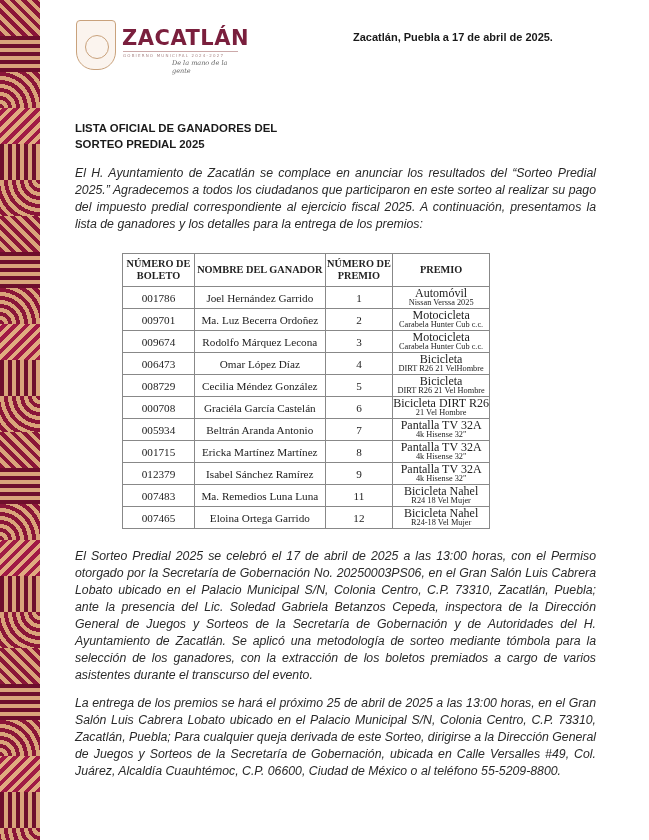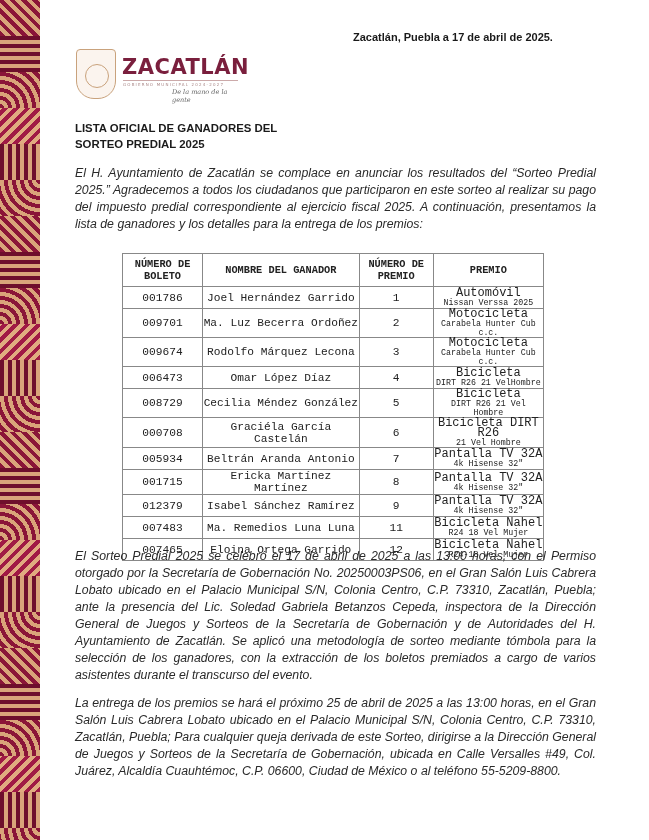--- a/index.html
+++ b/index.html
@@ -2,33 +2,33 @@
 <html><head>
 <meta charset="utf-8">
 <style>
   html, body { margin:0; padding:0; background:#fff; }
   body { width:649px; height:840px; position:relative; overflow:hidden; font-family:"DejaVu Sans", sans-serif; color:#222; }
   .border-strip { position:absolute; left:0; top:0; width:40px; height:840px; overflow:hidden;
     background:
       repeating-linear-gradient(45deg, #8a1538 0 4px, #d9a47a 4px 8px);
   }
   .tile { position:absolute; left:0; width:40px; height:36px; }
-  .logo { position:absolute; left:76px; top:20px; width:165px; height:54px;margin-top:29px; }
+  .logo { position:absolute; left:76px; top:20px; width:165px; height:54px; }
   .shield { position:absolute; left:0; top:0; width:40px; height:50px; border:1.5px solid #c9a27c; border-radius:4px 4px 18px 18px; box-sizing:border-box; background:#fbf4ee; }
   .shield:after { content:""; position:absolute; left:8px; top:14px; width:22px; height:22px; border-radius:50%; border:1.5px solid #c9a27c; }
   .logo-name { position:absolute; left:46px; top:6px; font-family:"DejaVu Sans", sans-serif; font-weight:bold; font-size:21px; color:#7a1f3d; letter-spacing:0.5px; }
   .logo-sub { position:absolute; left:47px; top:31px; font-size:4px; letter-spacing:1.2px; color:#a88; width:115px; border-top:0.5px solid #caa; padding-top:1px; }
   .logo-slogan { position:absolute; left:96px; top:39px; font-family:"DejaVu Serif", serif; font-style:italic; font-size:6.5px; color:#666; }
   .date { position:absolute; left:353px; top:31px; font-family:"Liberation Sans", sans-serif; font-weight:bold; font-size:11px; color:#1a1a1a; }
   .title { position:absolute; left:75px; top:120px; font-family:"Liberation Sans", sans-serif; font-weight:bold; font-size:11.4px; line-height:16px; color:#1a1a1a; }
   .para { position:absolute; left:75px; width:521px; font-family:"Liberation Sans", sans-serif; font-size:12.3px; line-height:17px; text-align:justify; color:#2a2a2a;font-style:italic; }
   .p1 { top:165px; }
   .p2 { top:548px; }
   .p3 { top:695px; }
-  table.winners { position:absolute; left:122px; top:253px; width:422px; border-collapse:collapse; font-family:Liberation Mono, monospace; color:#222;padding-left:7px; }
+  table.winners { position:absolute; left:122px; top:253px; width:368px; border-collapse:collapse; font-family:Liberation Serif, serif; color:#222;padding-left:7px; }
   table.winners th, table.winners td { border:1px solid #888; text-align:center; padding:0; }
   table.winners th { font-weight:bold; font-size:10.3px; line-height:12px; height:32px; }
   table.winners td { font-size:11.2px; height:21px; }
   .c1 { width:80px; } .c2 { width:158px; } .c3 { width:74px; } .c4 { width:110px; }
   .prize-main { display:block; font-size:12px; line-height:10px; }
   .prize-sub { display:block; font-size:8.3px; line-height:9px; }
 </style>
 </head>
 <body>
 

